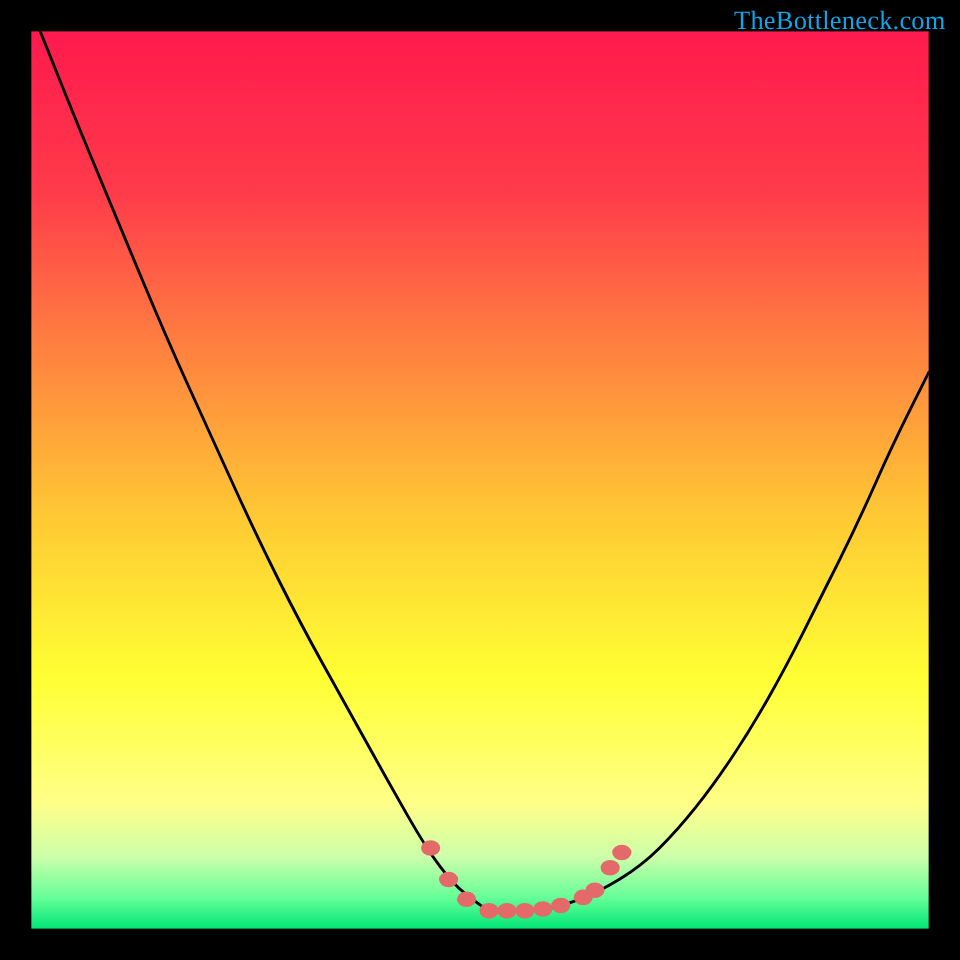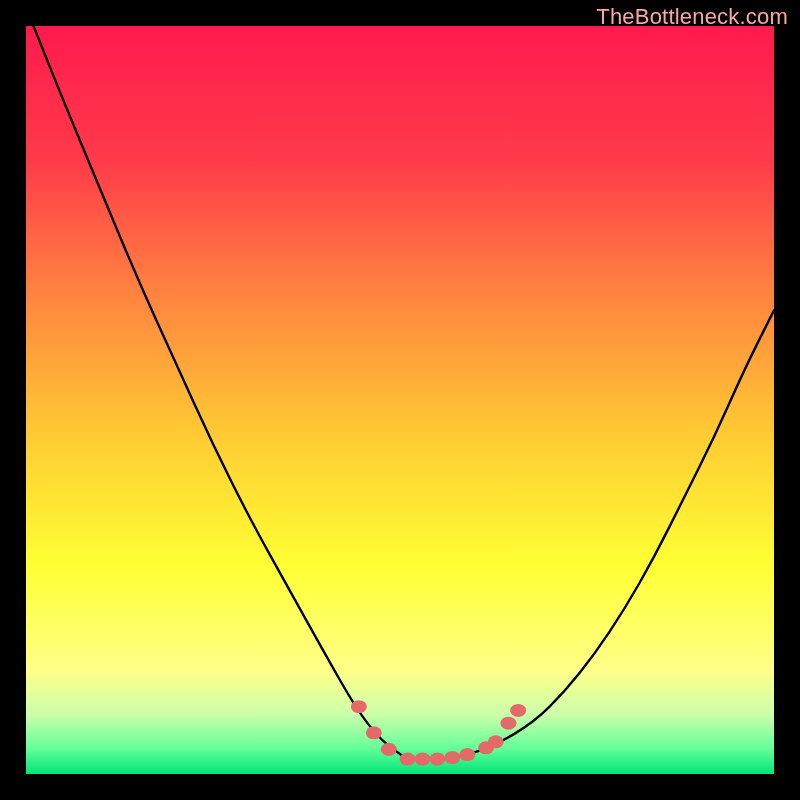--- a/index.html
+++ b/index.html
@@ -22,24 +22,24 @@
     position: absolute;
     left: 26px;
     top: 26px;
     width: 748px;
     height: 748px;
   }
   .watermark {
     position: absolute;
     top: 4px;
     right: 12px;
-    font-family: Liberation Sans, sans-serif;
+    font-family: Liberation Serif, serif;
     font-size: 22px;
     font-weight: 500;
-    color: #fca5a5;
+    color: #0ea5e9;
     letter-spacing: 0.2px;
   }
 </style>
 </head>
 <body>
 
 <div class="frame">
   <div class="plot">
     <svg width="748" height="748" viewBox="0 0 748 748" preserveAspectRatio="none">
       <defs>

